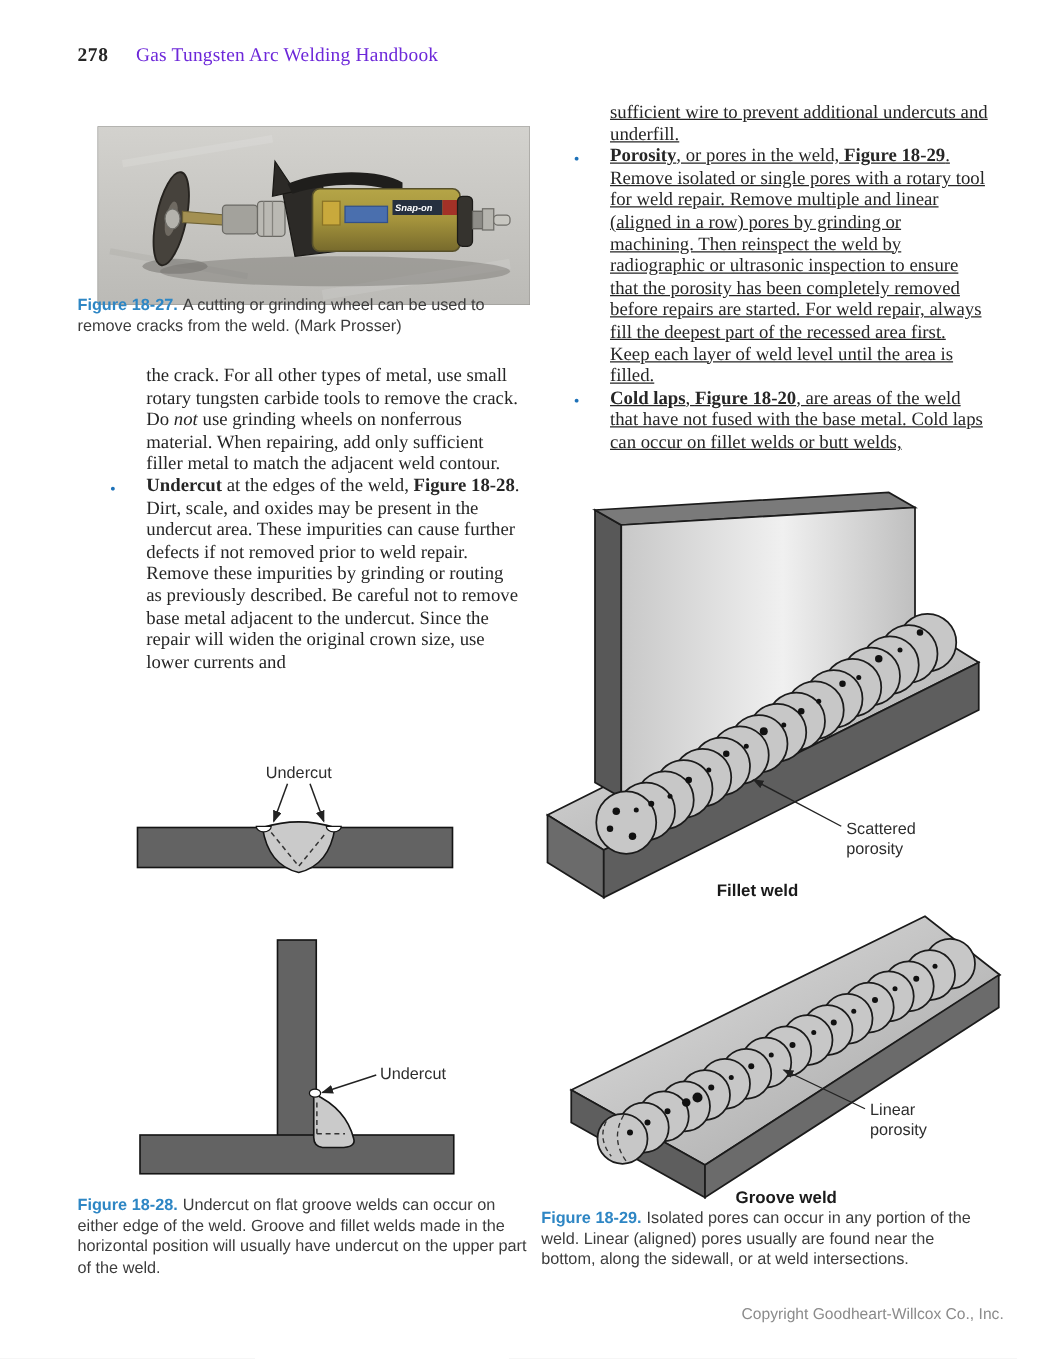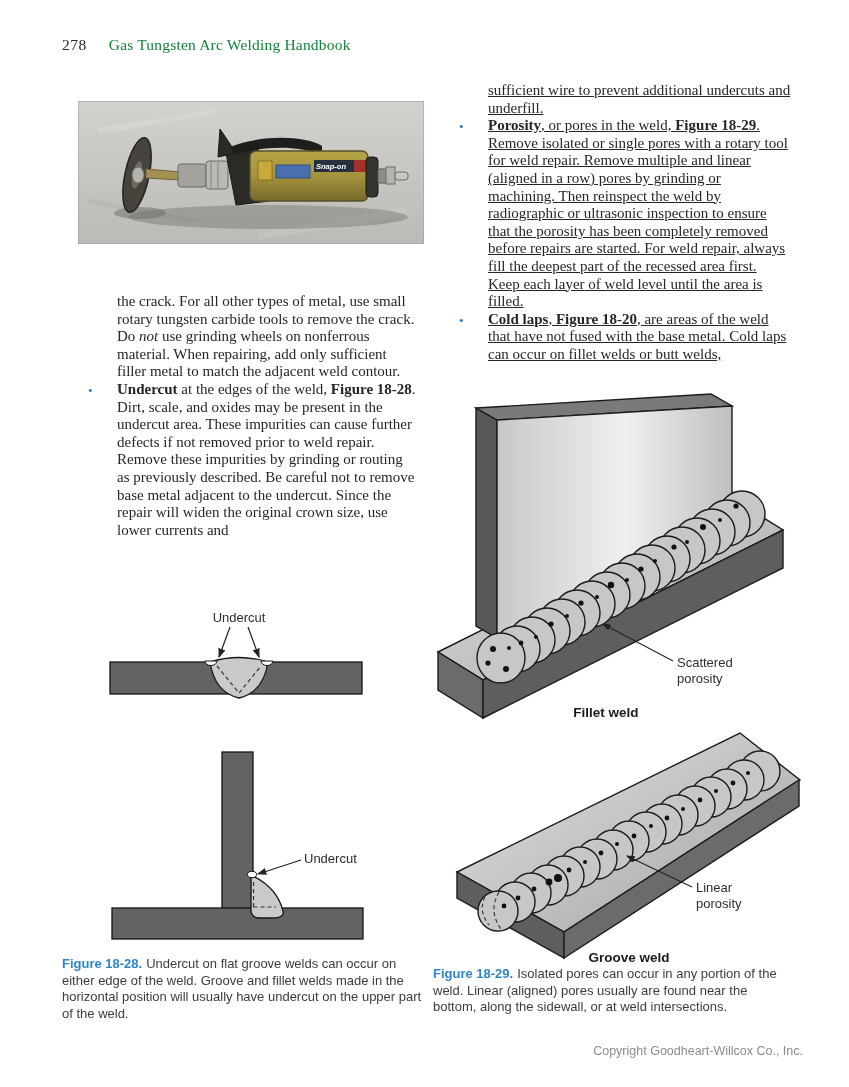--- a/index.html
+++ b/index.html
@@ -8,22 +8,22 @@
   }
   *{box-sizing:border-box;}
   html,body{margin:0;padding:0;background:#e9e9e9;}
   .page{
     position:relative;width:849px;height:1087px;background:#ffffff;
     margin:0 auto;overflow:hidden;
     font-family:"Liberation Serif", serif;color:#262626;
   }
   
   .running-head{position:absolute;left:62px;top:36px;width:730px;font-size:15.5px;}
-  .pagenum{font-weight:normal;letter-spacing:.5px;margin-top:39px;}
-  .booktitle{margin-left:22px;letter-spacing:.2px;color:#15803d;}
+  .pagenum{font-weight:bold;letter-spacing:.5px;margin-top:39px;}
+  .booktitle{margin-left:22px;letter-spacing:.2px;color:#6d28d9;}
 
   
   .photo{position:absolute;left:62px;top:85px;width:346px;height:143px;margin:0;padding:16px;}
   .photo svg{display:block;}
 
   
   .caption{
     position:absolute;margin:0;
     font-family:"Liberation Sans", sans-serif;font-size:13px;line-height:16.5px;color:#3c3c3c;
   }
@@ -142,20 +142,21 @@
 
       <g>
         <rect x="288" y="56" width="12" height="40" rx="4" fill="#35332e" stroke="#1c1b18"></rect>
         <rect x="300" y="68" width="9" height="14" fill="#8e8d88" stroke="#5f5e59"></rect>
         <rect x="308" y="66" width="9" height="17" fill="#b5b4ae" stroke="#6f6e69"></rect>
         <rect x="317" y="71" width="13" height="8" rx="3" fill="#c8c7c1" stroke="#6f6e69"></rect>
       </g>
     </svg>
   </figure>
 
+  <p class="caption cap27"><strong class="figlabel">Figure 18-27.</strong><span>A cutting or grinding wheel can be used to remove cracks from the weld. (Mark Prosser)</span></p>
 
   <div class="textcol leftcol">
     <p class="cont"><span>the crack. For all other types of metal, use small rotary tungsten carbide tools to remove the crack. Do </span><em>not</em><span> use grinding wheels on nonferrous material. When repairing, add only sufficient filler metal to match the adjacent weld contour.</span></p>
     <div class="li">
       <span class="blt">•</span><span class="term">Undercut</span><span> at the edges of the weld, </span><span class="fref">Figure 18-28</span><span>. Dirt, scale, and oxides may be present in the undercut area. These impurities can cause further defects if not removed prior to weld repair. Remove these impurities by grinding or routing as previously described. Be careful not to remove base metal adjacent to the undercut. Since the repair will widen the original crown size, use lower currents and</span>
     </div>
   </div>
 
   <div class="textcol rightcol">
     <p class="cont"><span>sufficient wire to prevent additional undercuts and underfill.</span></p>

